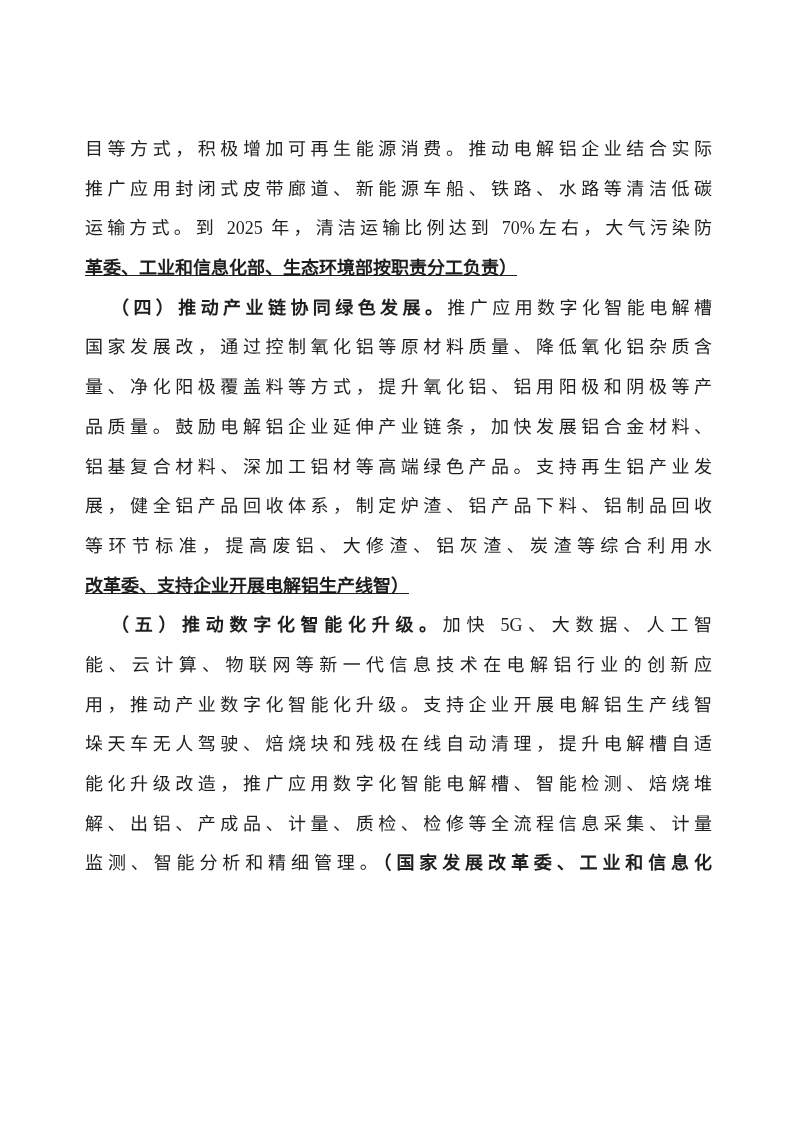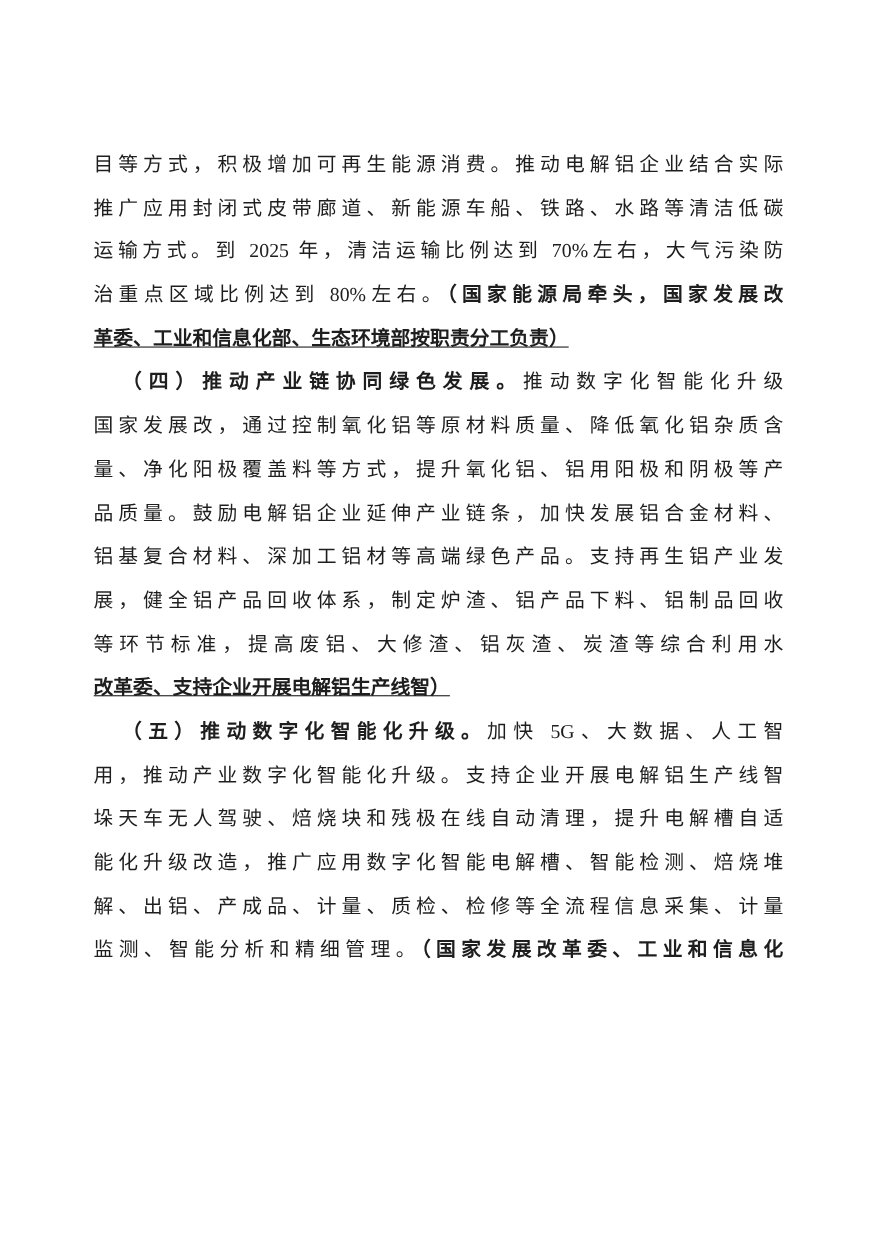--- a/index.html
+++ b/index.html
@@ -51,30 +51,30 @@
   }
 </style>
 </head>
 <body>
 
 <div class="page">
   <div class="text-block">
       <div class="line"><span class="seg-body">目等方式，积极增加可再生能源消费。推动电解铝企业结合实际</span></div>
       <div class="line"><span class="seg-body">推广应用封闭式皮带廊道、新能源车船、铁路、水路等清洁低碳</span></div>
       <div class="line"><span class="seg-body">运输方式。到 2025 年，清洁运输比例达到 70%左右，大气污染防</span></div>
-      <div class="line"><span class="seg-body">治重点区域比例达到 80%左右。</span><span class="seg-agency">（国家能源局牵头，国家发展改</span></div>
       <div class="line short"><span class="seg-agency">革委、工业和信息化部、生态环境部按职责分工负责）</span></div>
-      <div class="line indent"><span class="seg-heading">（四）推动产业链协同绿色发展。</span><span class="seg-body">推动数字化智能化升级</span></div>
+      <div class="line indent"><span class="seg-heading">（四）推动产业链协同绿色发展。</span><span class="seg-body">推广应用数字化智能电解槽</span></div>
       <div class="line"><span class="seg-body">国家发展改，通过控制氧化铝等原材料质量、降低氧化铝杂质含</span></div>
       <div class="line"><span class="seg-body">量、净化阳极覆盖料等方式，提升氧化铝、铝用阳极和阴极等产</span></div>
       <div class="line"><span class="seg-body">品质量。鼓励电解铝企业延伸产业链条，加快发展铝合金材料、</span></div>
       <div class="line"><span class="seg-body">铝基复合材料、深加工铝材等高端绿色产品。支持再生铝产业发</span></div>
       <div class="line"><span class="seg-body">展，健全铝产品回收体系，制定炉渣、铝产品下料、铝制品回收</span></div>
       <div class="line"><span class="seg-body">等环节标准，提高废铝、大修渣、铝灰渣、炭渣等综合利用水</span></div>
       <div class="line short"><span class="seg-agency">改革委、支持企业开展电解铝生产线智）</span></div>
       <div class="line indent"><span class="seg-heading">（五）推动数字化智能化升级。</span><span class="seg-body">加快 5G、大数据、人工智</span></div>
+      <div class="line"><span class="seg-body">能、云计算、物联网等新一代信息技术在电解铝行业的创新应</span></div>
       <div class="line"><span class="seg-body">用，推动产业数字化智能化升级。支持企业开展电解铝生产线智</span></div>
       <div class="line"><span class="seg-body">垛天车无人驾驶、焙烧块和残极在线自动清理，提升电解槽自适</span></div>
       <div class="line"><span class="seg-body">能化升级改造，推广应用数字化智能电解槽、智能检测、焙烧堆</span></div>
       <div class="line"><span class="seg-body">解、出铝、产成品、计量、质检、检修等全流程信息采集、计量</span></div>
       <div class="line"><span class="seg-body">监测、智能分析和精细管理。</span><span class="seg-agency">（国家发展改革委、工业和信息化</span></div>
     </div>
 </div>
 
 </body></html>

